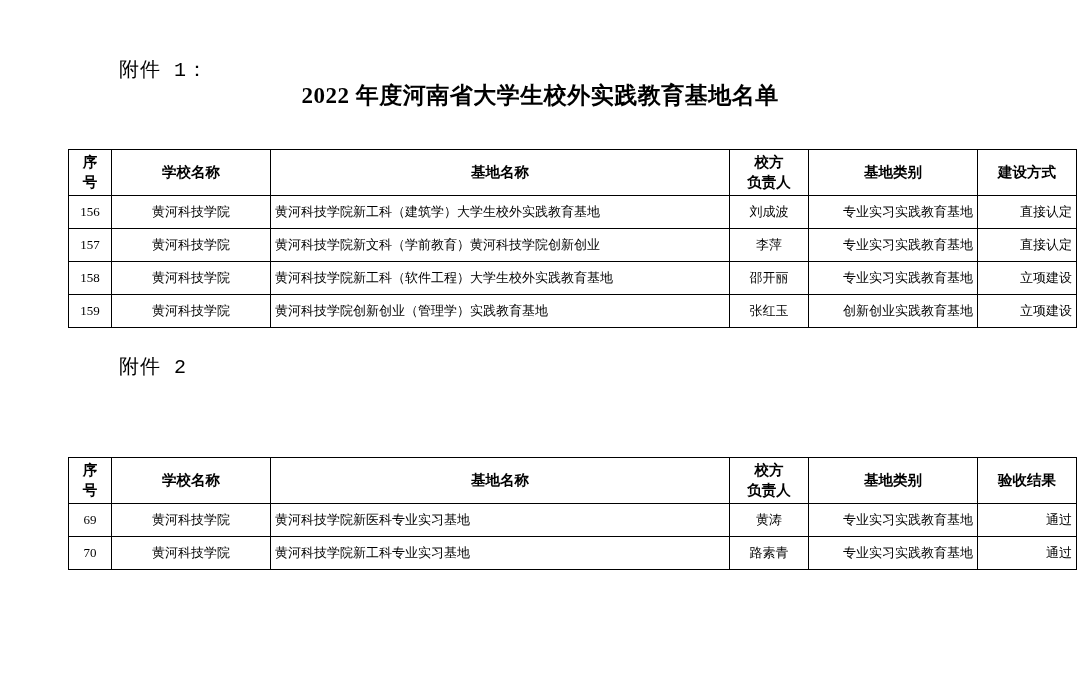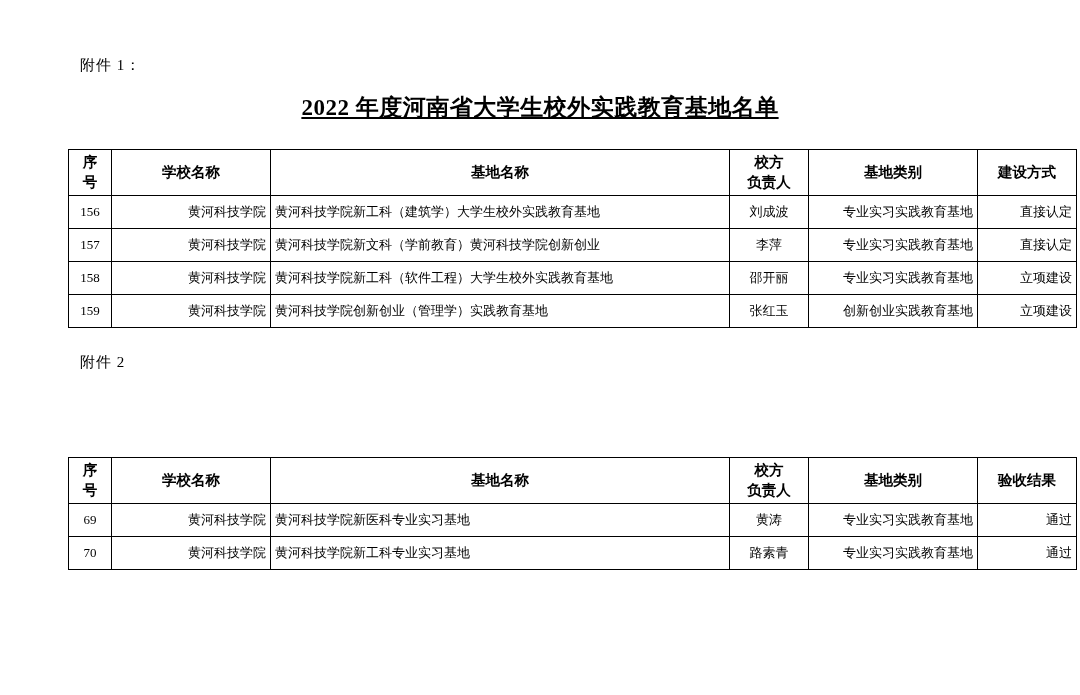--- a/index.html
+++ b/index.html
@@ -15,40 +15,41 @@
     overflow: hidden;
   }
   .page {
     position: relative;
     width: 1080px;
     height: 695px;
     box-sizing: border-box;
   }
   .attach-label {
     position: absolute;
-    font-family: Liberation Serif, serif;
-    font-size: 15px;
+    font-family: Liberation Mono, monospace;
+    font-size: 20px;
     letter-spacing: 1px;
     color: #000;
+    margin-left: 39px;
   }
   #attach1-label { left: 80px; top: 56px; }
   #attach2-label { left: 80px; top: 353px; }
 
   .doc-title {
     position: absolute;
     width: 1080px;
     left: 0;
     text-align: center;
     font-family: "Liberation Serif", "DejaVu Serif", serif;
     font-size: 23px;
     font-weight: bold;
     letter-spacing: 0.5px;
     color: #000;
   }
-  #title1 { top: 92px; text-decoration: underline; }
+  #title1 { top: 80px; }
   #title2 { top: 391px; }
 
   table.list-table {
     position: absolute;
     border-collapse: collapse;
     table-layout: fixed;
     background: #fff;
   }
   #table1 { left: 68px; top: 149px; width: 924px; }
   #table2 { left: 68px; top: 457px; width: 924px; }
@@ -67,21 +68,21 @@
   }
   table.list-table th {
     font-weight: bold;
     text-align: center;
     font-size: 14.5px;
     height: 34px;
   }
   table.list-table td { height: 26px; }
 
   .c-idx { width: 34px; text-align: center; }
-  .c-school { width: 150px; text-align: right; }
+  .c-school { width: 150px; text-align: center; }
   .c-base { width: 450px; text-align: left; padding-left: 8px; }
   .c-person { width: 70px; text-align: center; }
   .c-type { width: 160px; text-align: right; }
   .c-last { width: 90px; text-align: right; }
 
   th.c-idx { line-height: 1.15; }
   th.c-person { line-height: 1.15; }
 </style>
 </head>
 <body>

